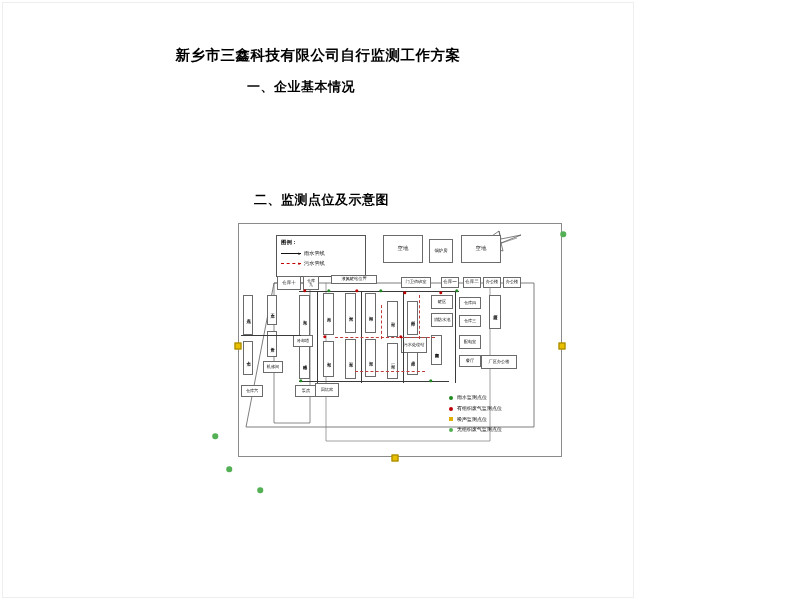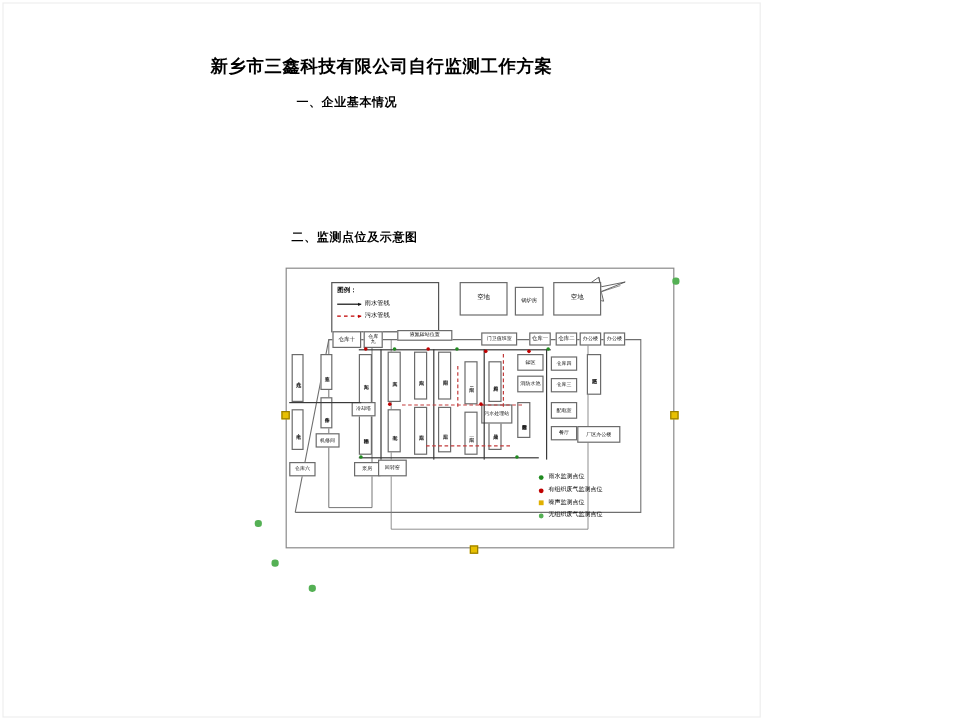--- a/index.html
+++ b/index.html
@@ -33,26 +33,26 @@
     left: 0; right: 0;
     top: 46px;
     text-align: center;
     font-size: 14.5px;
     font-weight: bold;
     letter-spacing: 0.5px;
     font-family: "Liberation Serif", serif;
   }
   .h2 {
     position: absolute;
-    font-size: 10px;
+    font-size: 13px;
     font-weight: bold;
     letter-spacing: 0.5px;
   }
   .h2-1 { left: 247px; top: 78px; }
-  .h2-2 { left: 243px; top: 191px; }
+  .h2-2 { left: 254px; top: 191px; }
 
   .body-para {
     position: absolute;
     left: 247px;
     top: 95px;
     width: 306px;
     font-size: 10.2px;
     line-height: 19.5px;
     text-align: justify;
     text-indent: 20px;

